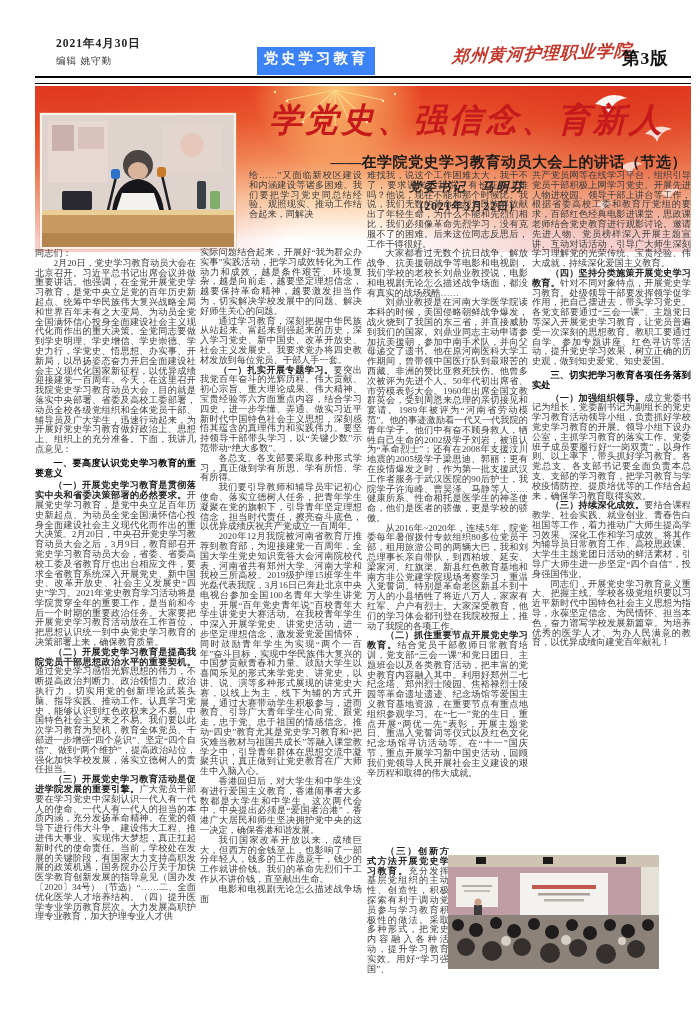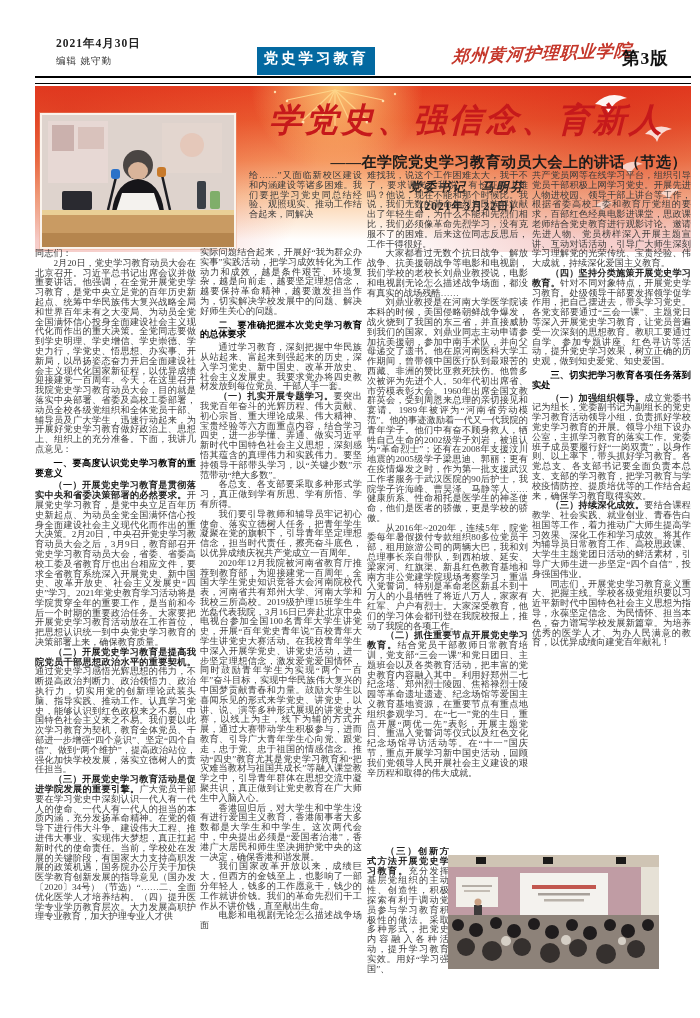--- a/index.html
+++ b/index.html
@@ -2,21 +2,21 @@
 <html><head>
 <meta charset="utf-8">
 <style>
   html,body{margin:0;padding:0;background:#ffffff;}
   .page{position:relative;width:700px;height:1018px;background:#fff;overflow:hidden;
         font-family:"Liberation Serif","DejaVu Serif",serif;color:#3b3b3b;}
   
   .date-block{position:absolute;left:56px;top:36px;line-height:1.35;color:#222;}
   .date-line{font-size:11.5px;font-weight:700;letter-spacing:1px;}
   .editor-line{font-size:9.5px;margin-top:3px;letter-spacing:1px;color:#333;}
-  .badge{position:absolute;left:257px;top:47px;width:118px;height:28px;background:#0369a1;
+  .badge{position:absolute;left:257px;top:47px;width:118px;height:28px;background:#3b82f6;
          color:#fff;font-size:14.5px;font-weight:700;text-align:center;line-height:22px;letter-spacing:3px;}
   .brand{position:absolute;left:452px;top:42px;font-size:17px;font-weight:700;font-style:italic;
          color:#c5372b;letter-spacing:1px;transform:rotate(-2deg) skewX(-6deg);white-space:nowrap;}
   .pageno{position:absolute;left:622px;top:46px;font-size:17.5px;font-weight:700;color:#111;letter-spacing:1px;}
   .rule{position:absolute;left:35px;top:76px;width:656px;height:5px;
         border-top:2.5px solid #000;border-bottom:1px solid #000;}
   
   .banner{position:absolute;left:35px;top:86px;width:656px;height:166px;overflow:hidden;
     background:
       radial-gradient(circle at 46% 0%, rgba(255,220,130,.85), rgba(255,220,130,0) 22%),
@@ -137,21 +137,20 @@
       <p class="body"><b>（二）开展党史学习教育是提高我院党员干部思想政治水平的重要契机。</b><span>通过党史学习感悟光辉思想的伟力，不断提高政治判断力、政治领悟力、政治执行力，切实用党的创新理论武装头脑、指导实践、推动工作。认真学习党史，能够认识到红色政权来之不易、中国特色社会主义来之不易。我们要以此次学习教育为契机，教育全体党员、干部进一步增强“四个意识”、坚定“四个自信”、做到“两个维护”，提高政治站位，强化加快学校发展，落实立德树人的责任担当。</span></p>
       <p class="body"><b>（三）开展党史学习教育活动是促进学院发展的重要引擎。</b><span>广大党员干部要在学习党史中深刻认识一代人有一代人的使命、一代人有一代人的担当的本质内涵，充分发扬革命精神。在党的领导下进行伟大斗争、建设伟大工程、推进伟大事业、实现伟大梦想，真正扛起新时代的使命责任。当前，学校处在发展的关键阶段，有国家大力支持高职发展的政策机遇，国务院办公厅关于加快医学教育创新发展的指导意见（国办发〔2020〕34号）（节选）“……二、全面优化医学人才培养结构。（四）提升医学专业学历教育层次。大力发展高职护理专业教育，加大护理专业人才供</span></p>
     </section>
   <section class="col" id="col2wrap">
 
   <p class="cont"><span>给……”又面临新校区建设和内涵建设等诸多困难。我们要把学习党史同总结经验、观照现实、推动工作结合起来，同解决</span></p>
     </section>
   <section class="col" id="col2">
 
   <p class="cont"><span>实际问题结合起来，开展好“我为群众办实事”实践活动，把学习成效转化为工作动力和成效，越是条件艰苦、环境复杂，越是向前走，越要坚定理想信念，越要保持革命精神，越要激发担当作为，切实解决学校发展中的问题、解决好师生关心的问题。</span></p>
-      <p class="h1"><span>二、要准确把握本次党史学习教育的总体要求</span></p>
       <p class="body"><span>通过学习教育，深刻把握中华民族从站起来、富起来到强起来的历史，深入学习党史、新中国史、改革开放史、社会主义发展史。我要求党办将四史教材发放到每位党员、干部人手一套。</span></p>
       <p class="body"><b>（一）扎实开展专题学习。</b><span>要突出我党百年奋斗的光辉历程、伟大贡献、初心宗旨、重大理论成果、伟大精神、宝贵经验等六方面重点内容，结合学习四史，进一步学懂、弄通、做实习近平新时代中国特色社会主义思想，深刻感悟其蕴含的真理伟力和实践伟力。要坚持领导干部带头学习，以“关键少数”示范带动“绝大多数”。</span></p>
       <p class="body"><span>各总支、各支部要采取多种形式学习，真正做到学有所思、学有所悟、学有所得。</span></p>
       <p class="body"><span>我们要引导教师和辅导员牢记初心使命、落实立德树人任务，把青年学生凝聚在党的旗帜下，引导青年坚定理想信念，担当时代责任，擦亮奋斗底色，以优异成绩庆祝共产党成立一百周年。</span></p>
       <p class="body"><span>2020年12月我院被河南省教育厅推荐到教育部，为迎接建党一百周年，全国大学生党史知识竞答大会河南院校代表，河南省共有郑州大学、河南大学和我校三所高校。2019级护理15班学生牛光磊代表我院，3月16日已奔赴北京中央电视台参加全国100名青年大学生讲党史，开展“百年党史青年说”百校青年大学生讲党史大赛活动。在我校青年学生中深入开展学党史、讲党史活动，进一步坚定理想信念，激发爱党爱国情怀，同时鼓励青年学生为实现“两个一百年”奋斗目标，实现中华民族伟大复兴的中国梦贡献青春和力量。鼓励大学生以喜闻乐见的形式来学党史、讲党史，以讲、说、演等多种形式展现的讲党史大赛，以线上为主，线下为辅的方式开展，通过大赛带动学生积极参与，进而教育、引导广大青年学生心向党、跟党走，忠于党、忠于祖国的情感信念。推动“四史”教育尤其是党史学习教育和“把灾难当教材与祖国共成长”等融入课堂教学之中，引导青年群体在思想交流中凝聚共识，真正做到让党史教育在广大师生中入脑入心。</span></p>
       <p class="body"><span>香港回归后，对大学生和中学生没有进行爱国主义教育，香港闹事者大多数都是大学生和中学生。这次两代会中，中央提出必须是“爱国者治港”，香港广大居民和师生坚决拥护党中央的这一决定，确保香港和谐发展。</span></p>
       <p class="body"><span>我们国家改革开放以来，成绩巨大，但西方的金钱至上，也影响了一部分年轻人，钱多的工作愿意干，钱少的工作就讲价钱。我们的革命先烈们干工作从不讲价钱，直至献出生命。</span></p>
       <p class="body"><span>电影和电视剧无论怎么描述战争场面</span></p>
     </section>
   <section class="col" id="col3">

